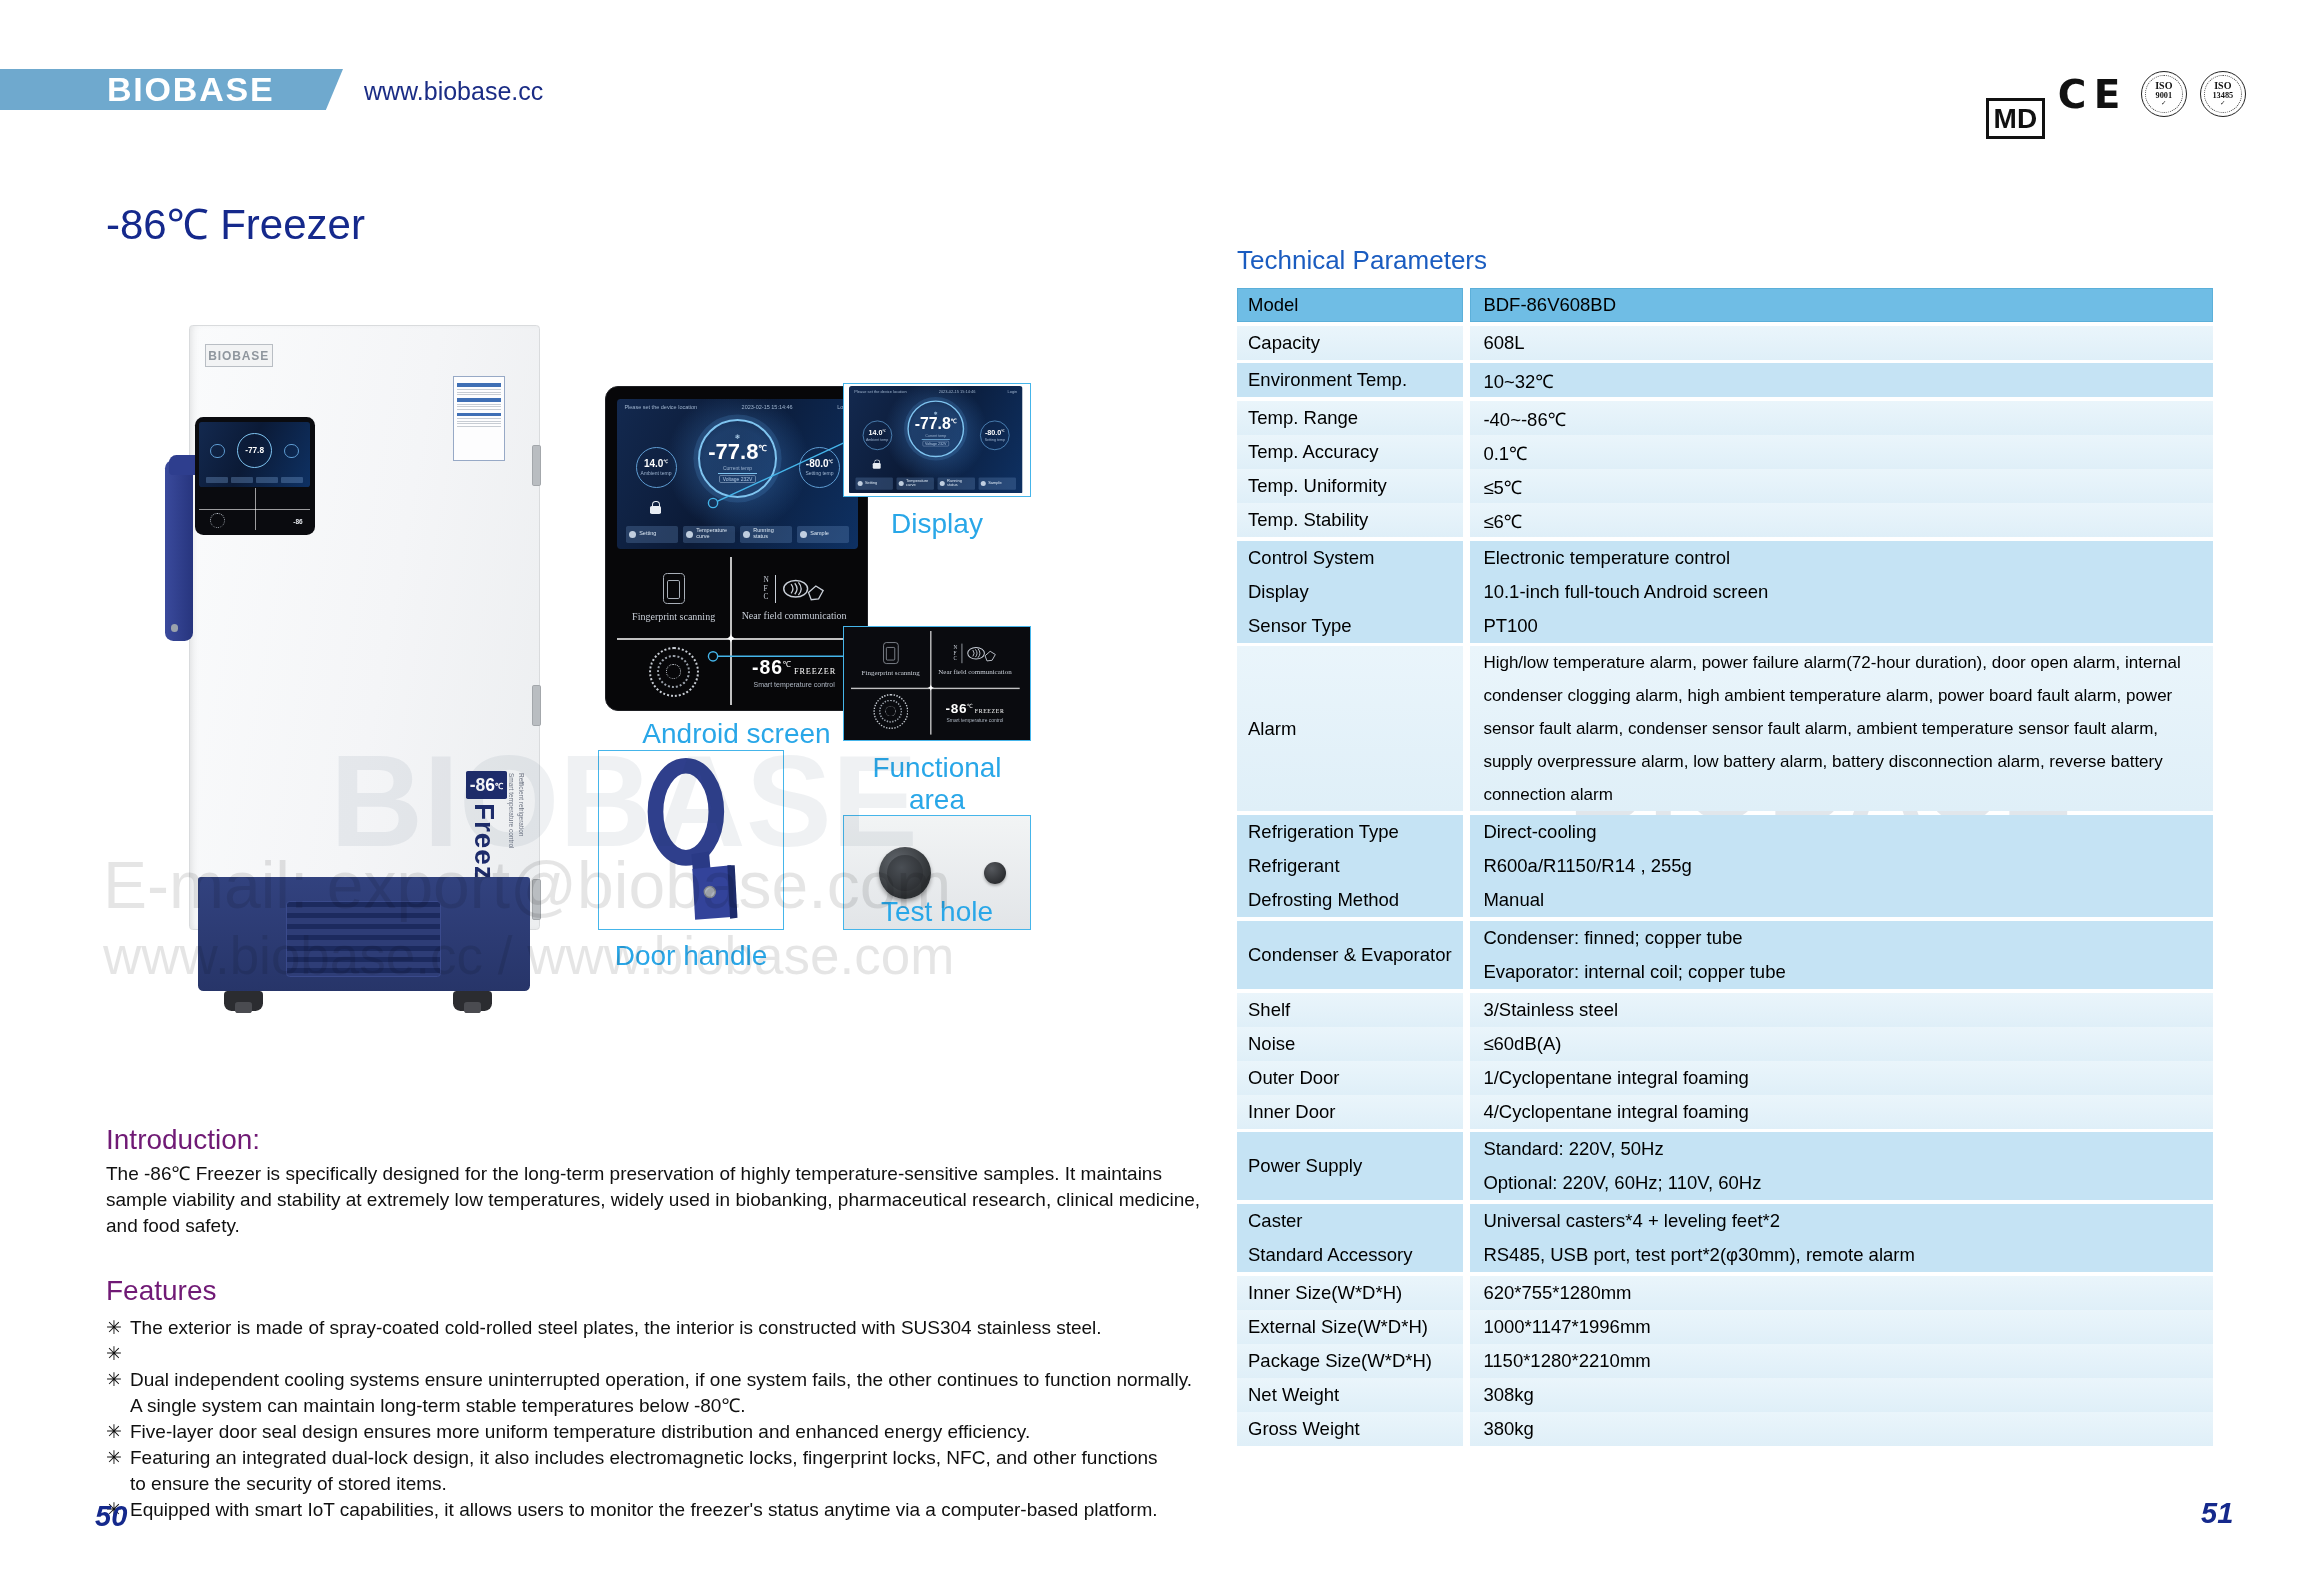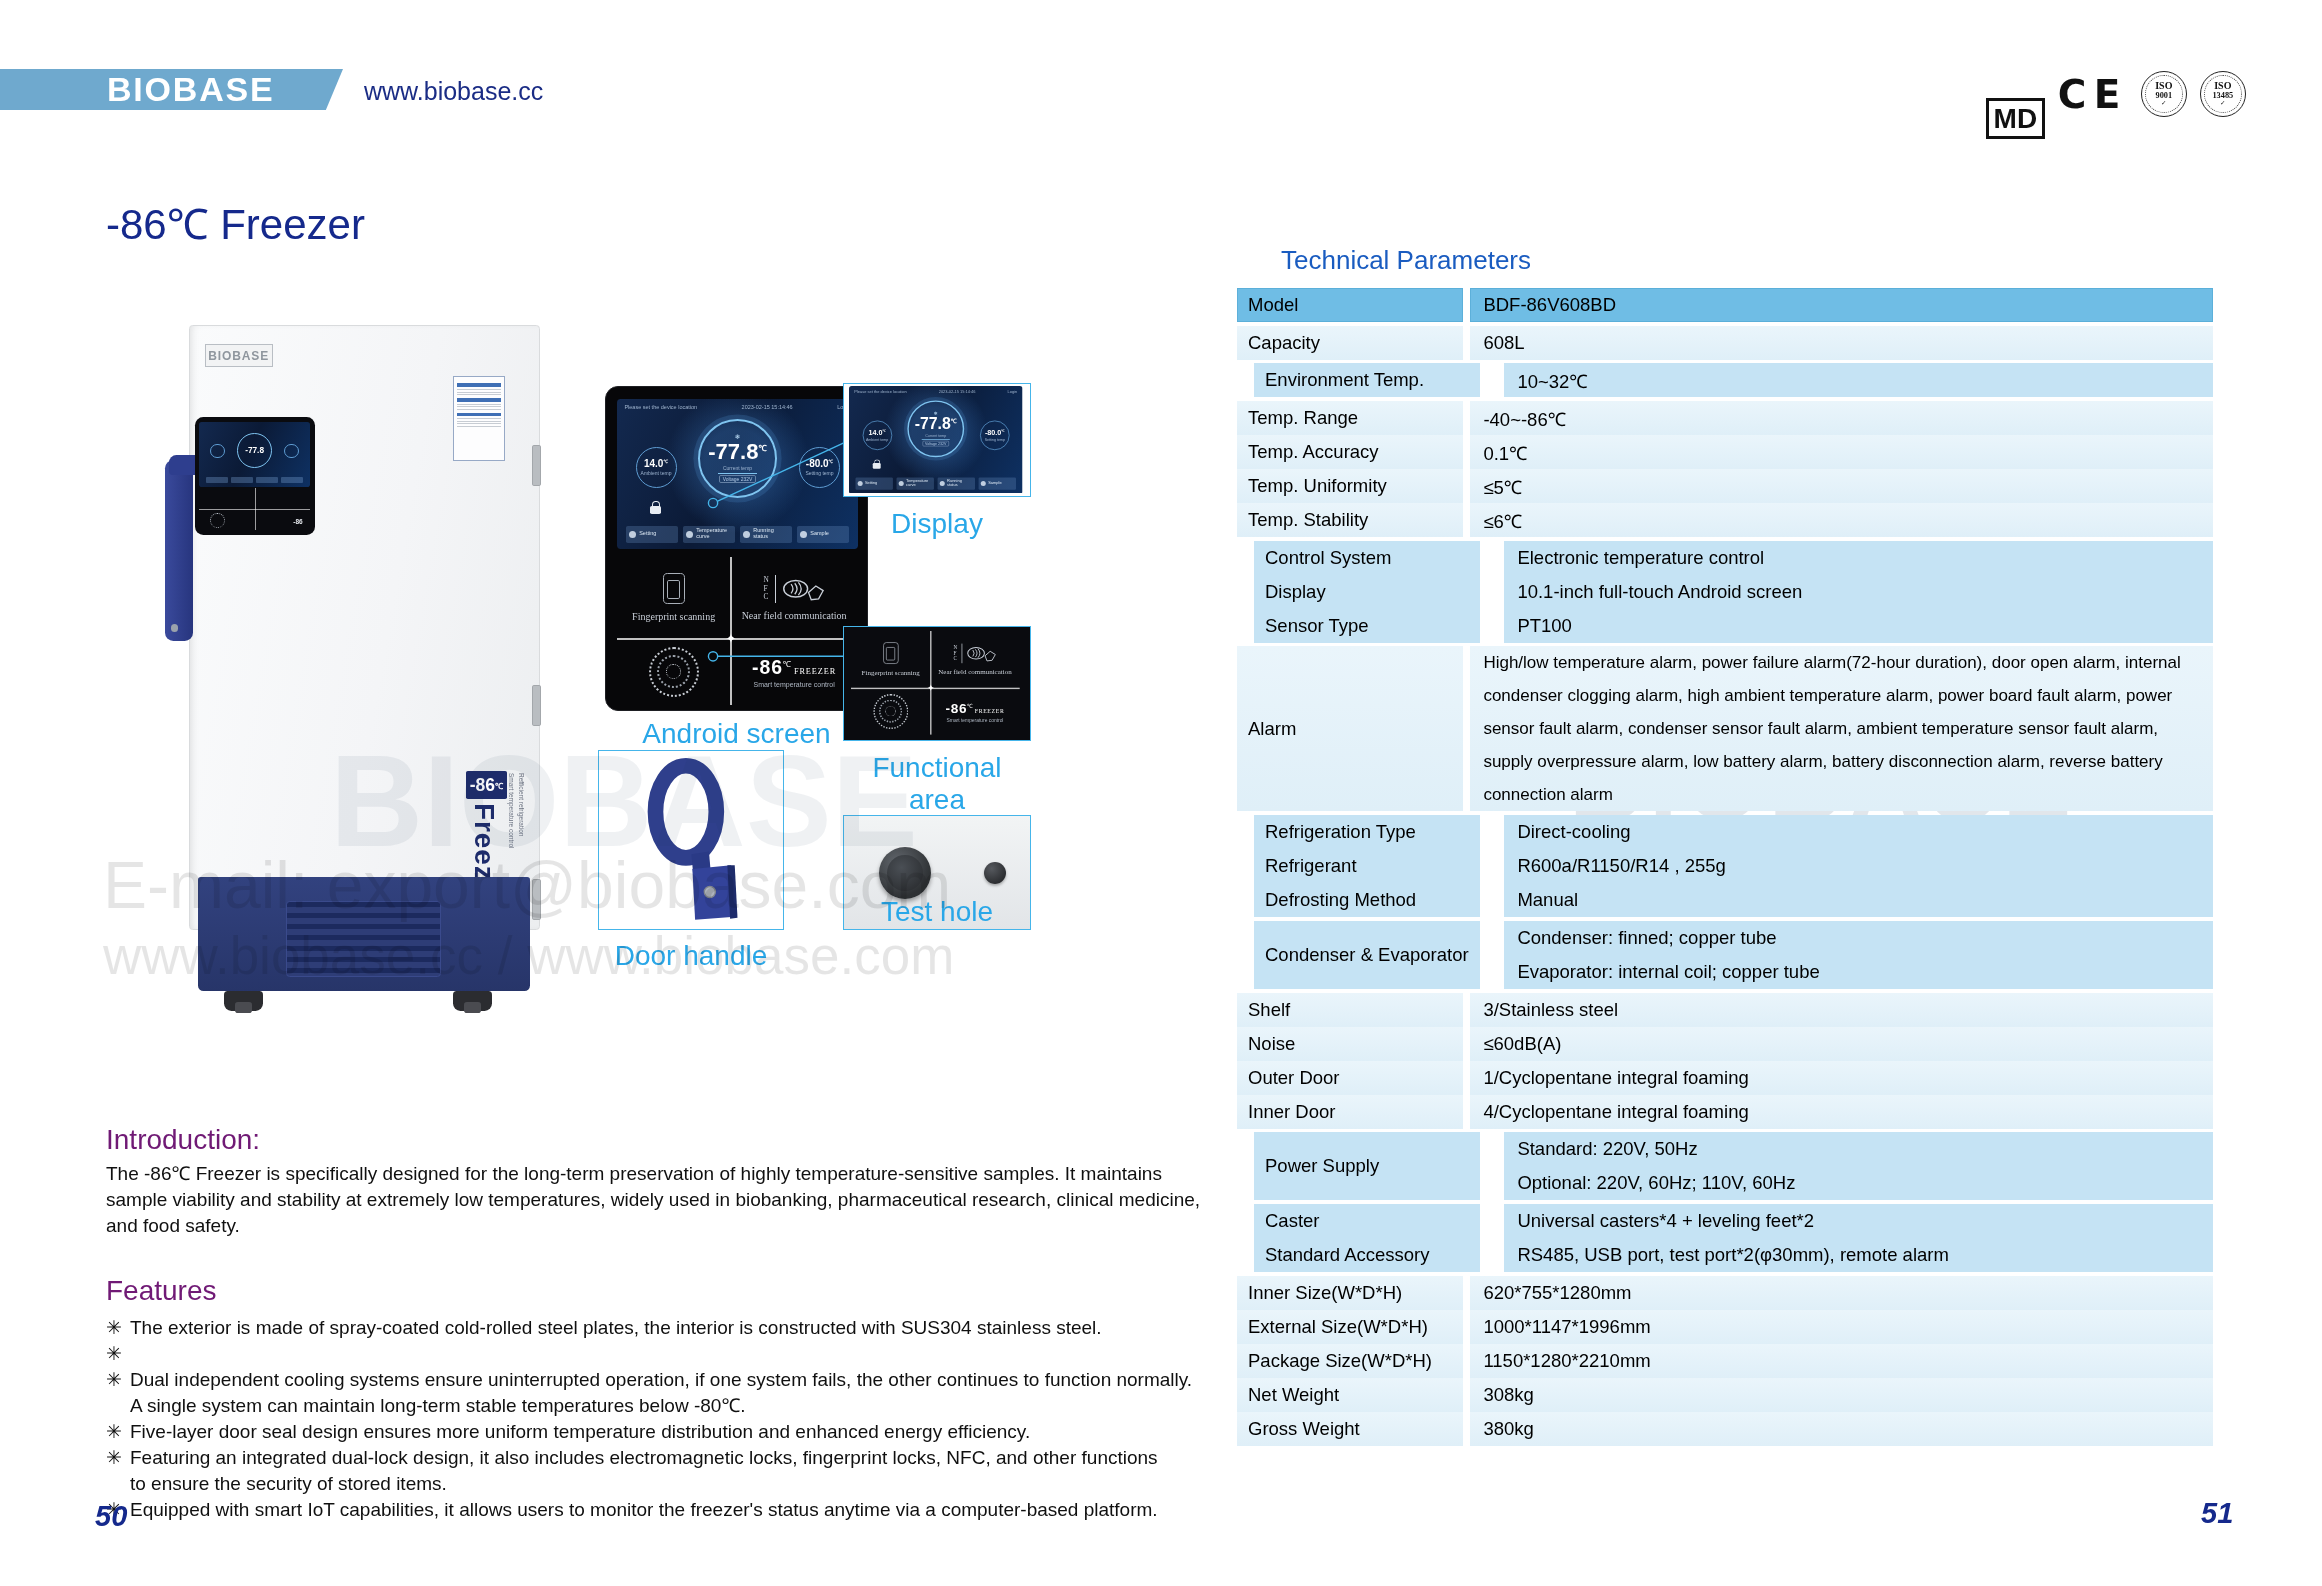--- a/index.html
+++ b/index.html
@@ -150,30 +150,30 @@
 
   
   .sec-heading { position:absolute; left:106px; font-size:28px; color:#701a75; }
   .intro-text { position:absolute; left:106px; top:1161px; font-size:19px; line-height:26px; color:#101010; }
   .feat-list { position:absolute; left:106px; top:1315px; font-size:19px; line-height:26px; color:#101010; }
   .feat-line { display:flex; }
   .feat-b { width:24px; flex:none; }
   .feat-cont { padding-left:24px; }
 
   
-  .tp-heading { position:absolute; left:1237px; top:245px; font-size:26px; color:#1A5CC0;margin-left:44px; }
+  .tp-heading { position:absolute; left:1237px; top:245px; font-size:26px; color:#1A5CC0; }
   .t-wrap { position:absolute; left:1237px; top:288px; width:976px; font-size:18.5px; color:#000; }
   .t-group { margin-top:3.7px; }
   .t-group:first-child { margin-top:0; }
   .t-row { display:flex; column-gap:7.4px; background:#fff; }
   .t-cell { display:flex; align-items:center; min-height:34px; }
   .t-label { width:226px; flex:none; padding-left:11px; }
   .t-value { flex:1; padding-left:13px; }
   .g-header .t-cell { background:#6FBDE5; box-shadow:inset 0 0 0 0.9px #5BAFD9; }
-  .g-medium .t-cell { background:#C5E3F4;margin-left:17px; }
+  .g-medium .t-cell { background:#C5E3F4; }
   .g-light .t-cell { background:linear-gradient(180deg,#EAF5FB,#DFEFF8); }
   .t-multi { flex-direction:column; align-items:flex-start; justify-content:space-between; }
   .t-line { line-height:34px; white-space:nowrap; }
   .alarm-line { line-height:33px; font-size:17px; }
 
   .pageno { position:absolute; font-size:29px; font-weight:700; font-style:italic; color:#15298C; }
   .pageno-left { left:95px; top:1500px; }
   .pageno-right { left:2201px; top:1497px; }
 </style>
 </head>

